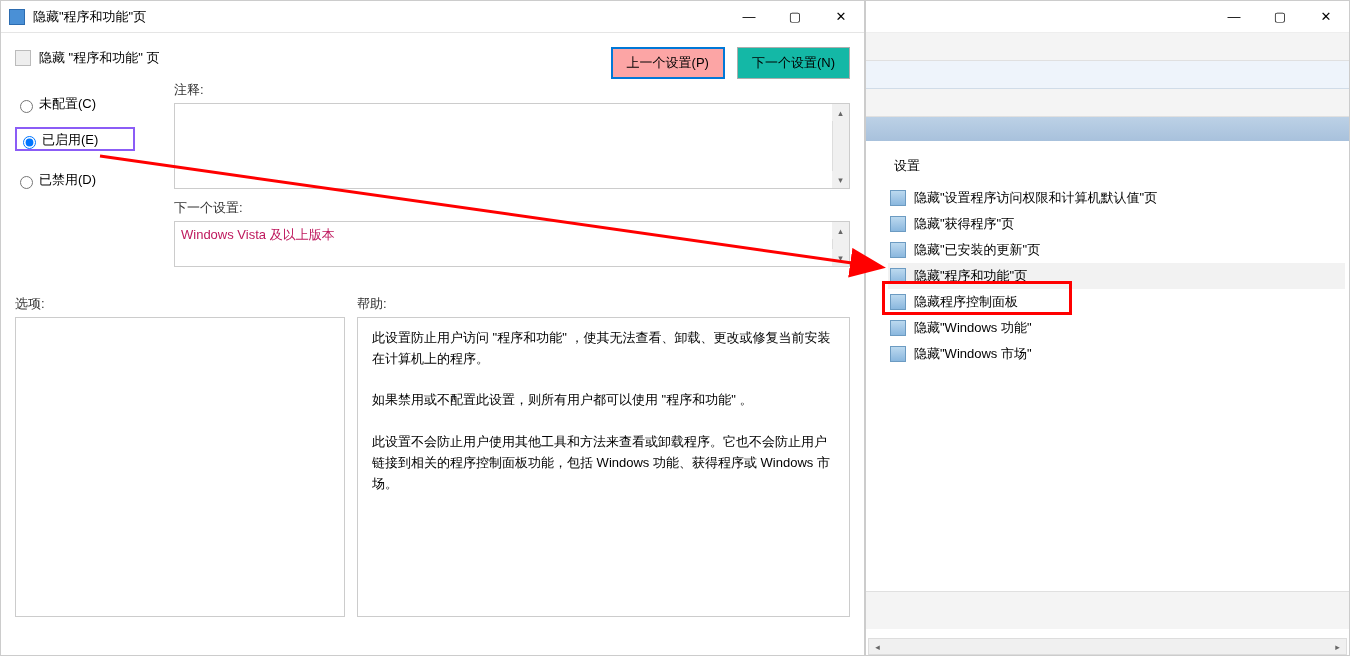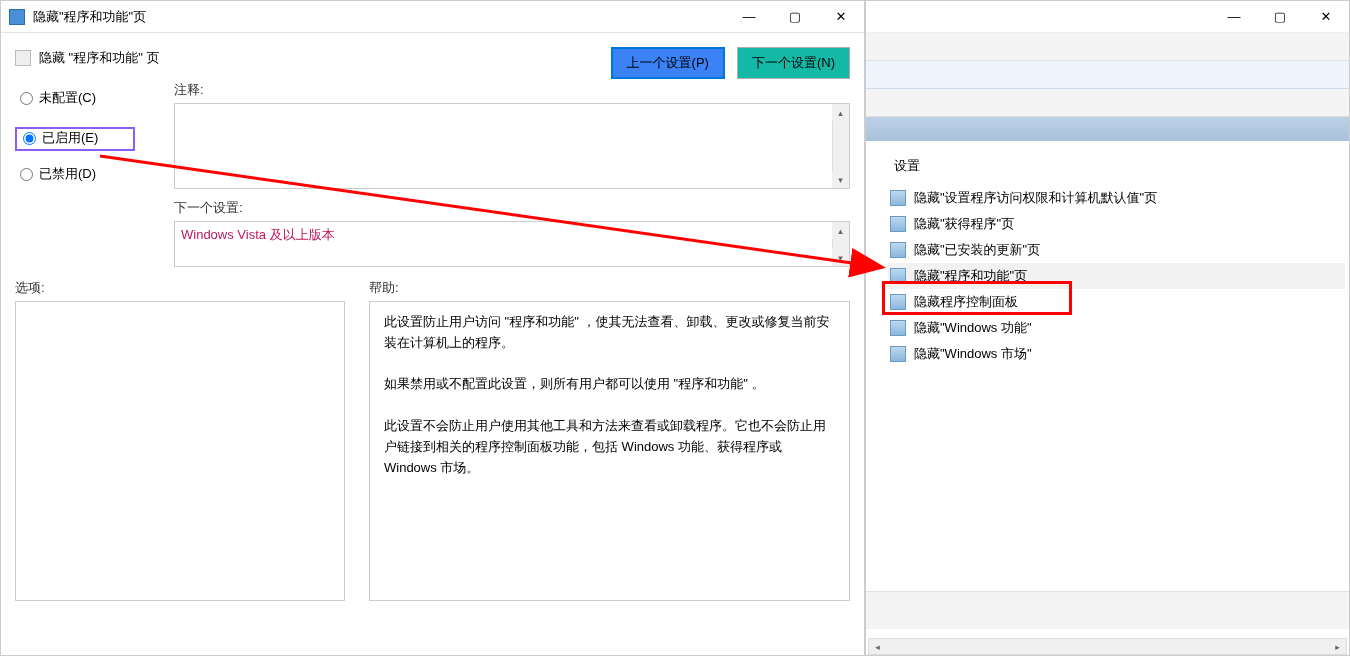--- a/index.html
+++ b/index.html
@@ -11,37 +11,37 @@
   .dlg-titlebar .ico { width:16px; height:16px; background:#4a90d6; margin-right:8px; border:1px solid #2c6cb0;}
   .dlg-titlebar .ttl { flex:1; color:#000; }
   .dlg-titlebar .winbtn { width:46px; height:30px; display:flex; align-items:center; justify-content:center; color:#000; }
 
   .dlg-body { position:relative; padding:16px 14px 10px 14px; }
   .policy-row { display:flex; align-items:center; margin-bottom:14px; }
   .policy-row .ico{ width:16px; height:16px; background:#eee; border:1px solid #bbb; margin-right:8px;}
   .policy-name { color:#000; }
   .nav-btns { position:absolute; top:14px; right:14px; display:flex; gap:12px;}
   .btn { height:32px; padding:0 14px; background:#14b8a6; border:1px solid #adadad; }
-  .btn.primary{ border:2px solid #0078d7; background:#3b82f6;}
+  .btn.primary{ border:2px solid #0078d7; background:#fca5a5;}
 
   .cfg-area{ display:flex; margin-top:4px;}
   .cfg-col{ width:120px;}
-  .cfg-col .radio{ display:flex; align-items:flex-start; height:24px; margin:8px 0 14px 0;}
+  .cfg-col .radio{ display:flex; align-items:flex-end; height:24px; margin:8px 0 14px 0;}
   .cfg-col .radio input{ margin-right:6px;}
   .enabled-box{ border:2px solid #8b5cf6; padding:0 4px 0 1px; margin-left:-6px;}
   .field-col{ flex:1;margin-left:39px;}
   .lbl{ display:block; margin-bottom:4px; color:#333;}
   .ta{ width:100%; border:1px solid #ccc; background:#fff; height:86px; resize:none; position:relative;}
   .ta.sup{ height:46px; margin-top:2px;}
   .ta .scroll{position:absolute;right:0;top:0;bottom:0;width:17px;background:#f0f0f0;border-left:1px solid #ddd;}
   .ta .sc-btn{position:absolute;right:0;width:17px;height:17px;background:#f0f0f0;display:flex;align-items:center;justify-content:center;color:#666;font-size:9px;}
   .ta .sc-btn.up{top:0;} .ta .sc-btn.dn{bottom:0;}
   .ta .txt{padding:4px 20px 4px 6px;color:#be185d;}
 
-  .lower-row{ display:flex; gap:24px; margin-top:12px;}
+  .lower-row{ display:flex; gap:12px; margin-top:28px;}
   .lower-row .col-l{ width:330px;}
   .lower-row .col-r{ flex:1;}
   .pane{ border:1px solid #ccc; height:300px; background:#fff; }
   .pane.help{ padding:10px 14px; line-height:1.6; color:#000; overflow:hidden;}
   .pane.opts{ }
 
   
   .list-win{ position:absolute; right:0; top:0; width:485px; height:656px; background:#fff; border:1px solid #ccc;}
   .list-titlebar{ height:32px; display:flex; justify-content:flex-end; align-items:center; background:#fff; border-bottom:1px solid #eee;}
   .list-titlebar .winbtn{ width:46px; height:30px; display:flex; align-items:center; justify-content:center; color:#000;}

